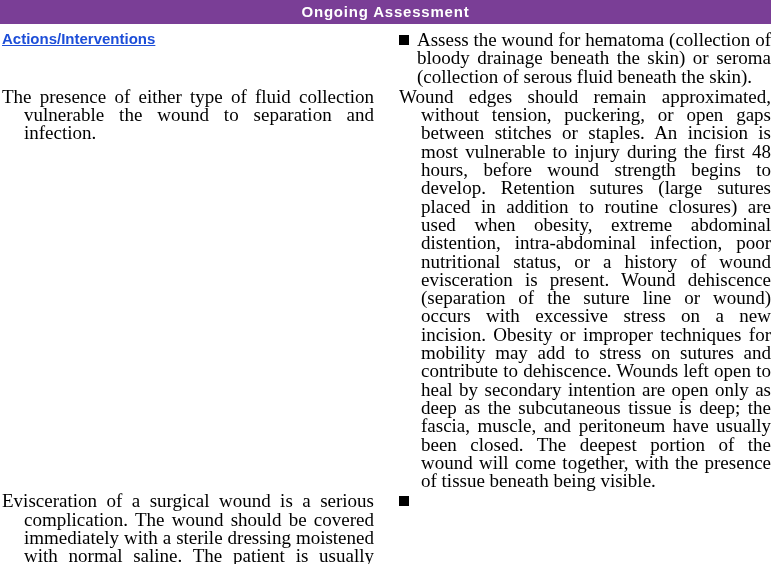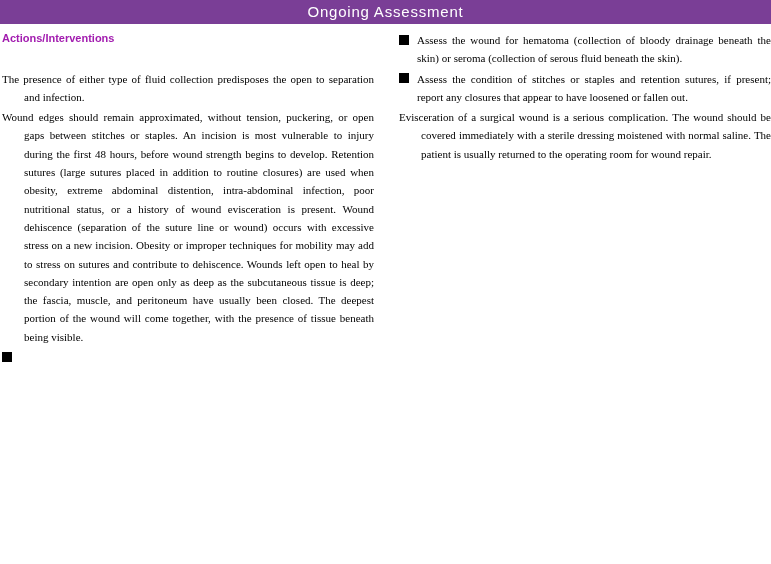--- a/index.html
+++ b/index.html
@@ -18,43 +18,44 @@
   }
   .title-bar {
     width: 771px;
     height: 24px;
     background: #7a3e96;
     text-align: center;
   }
   .title-bar .title-text {
     color: #ffffff;
     font-family: "Liberation Sans", sans-serif;
-    font-weight: normal;
+    font-weight: bold;
     font-size: 15px;
     line-height: 24px;
     letter-spacing: 0.8px;
   }
   .grid {
     display: grid;
     grid-template-columns: 372px 372px;
     column-gap: 25px;
     row-gap: 2px;
     padding: 7px 1px 0 2px;
     box-sizing: border-box;
   }
   .col-header {
     font-family: "Liberation Sans", sans-serif;
     font-weight: bold;
-    font-size: 11px;
+    font-size: 15px;
     line-height: 15px;
-    color: #a21caf;
+    color: #1d4ed8;
     padding-bottom: 8px;
+    text-decoration: underline;
   }
   .cell {
-    font-size: 11px;
+    font-size: 19px;
     line-height: 18.3px;
     text-align: justify;
   }
   .action {
     position: relative;
     padding-left: 18px;
   }
   .bullet {
     position: absolute;
     left: 0;
@@ -78,26 +79,22 @@
   </div>
 
   <div class="grid">
 
     <div class="col-header">Actions/Interventions</div>
 
     <div class="cell action">
       <span class="bullet"></span>
       <span>Assess the wound for hematoma (collection of bloody drainage beneath the skin) or seroma (collection of serous fluid beneath the skin).</span>
     </div>
-    <div class="cell rationale">The presence of either type of fluid collection predisposes the open to separation and infection.</div>
+    <div class="cell rationale">The presence of either type of fluid collection vulnerable the wound to separation and infection.</div>
 
-    <div class="cell action">
-      <span class="bullet"></span>
-      <span>Assess the condition of stitches or staples and retention sutures, if present; report any closures that appear to have loosened or fallen out.</span>
-    </div>
     <div class="cell rationale">Wound edges should remain approximated, without tension, puckering, or open gaps between stitches or staples. An incision is most vulnerable to injury during the first 48 hours, before wound strength begins to develop. Retention sutures (large sutures placed in addition to routine closures) are used when obesity, extreme abdominal distention, intra-abdominal infection, poor nutritional status, or a history of wound evisceration is present. Wound dehiscence (separation of the suture line or wound) occurs with excessive stress on a new incision. Obesity or improper techniques for mobility may add to stress on sutures and contribute to dehiscence. Wounds left open to heal by secondary intention are open only as deep as the subcutaneous tissue is deep; the fascia, muscle, and peritoneum have usually been closed. The deepest portion of the wound will come together, with the presence of tissue beneath being visible.</div>
 
     <div class="cell rationale">Evisceration of a surgical wound is a serious complication. The wound should be covered immediately with a sterile dressing moistened with normal saline. The patient is usually returned to the operating room for wound repair.</div>
 
     <div class="cell action">
       <span class="bullet"></span>
     </div>
 
   </div>
 

